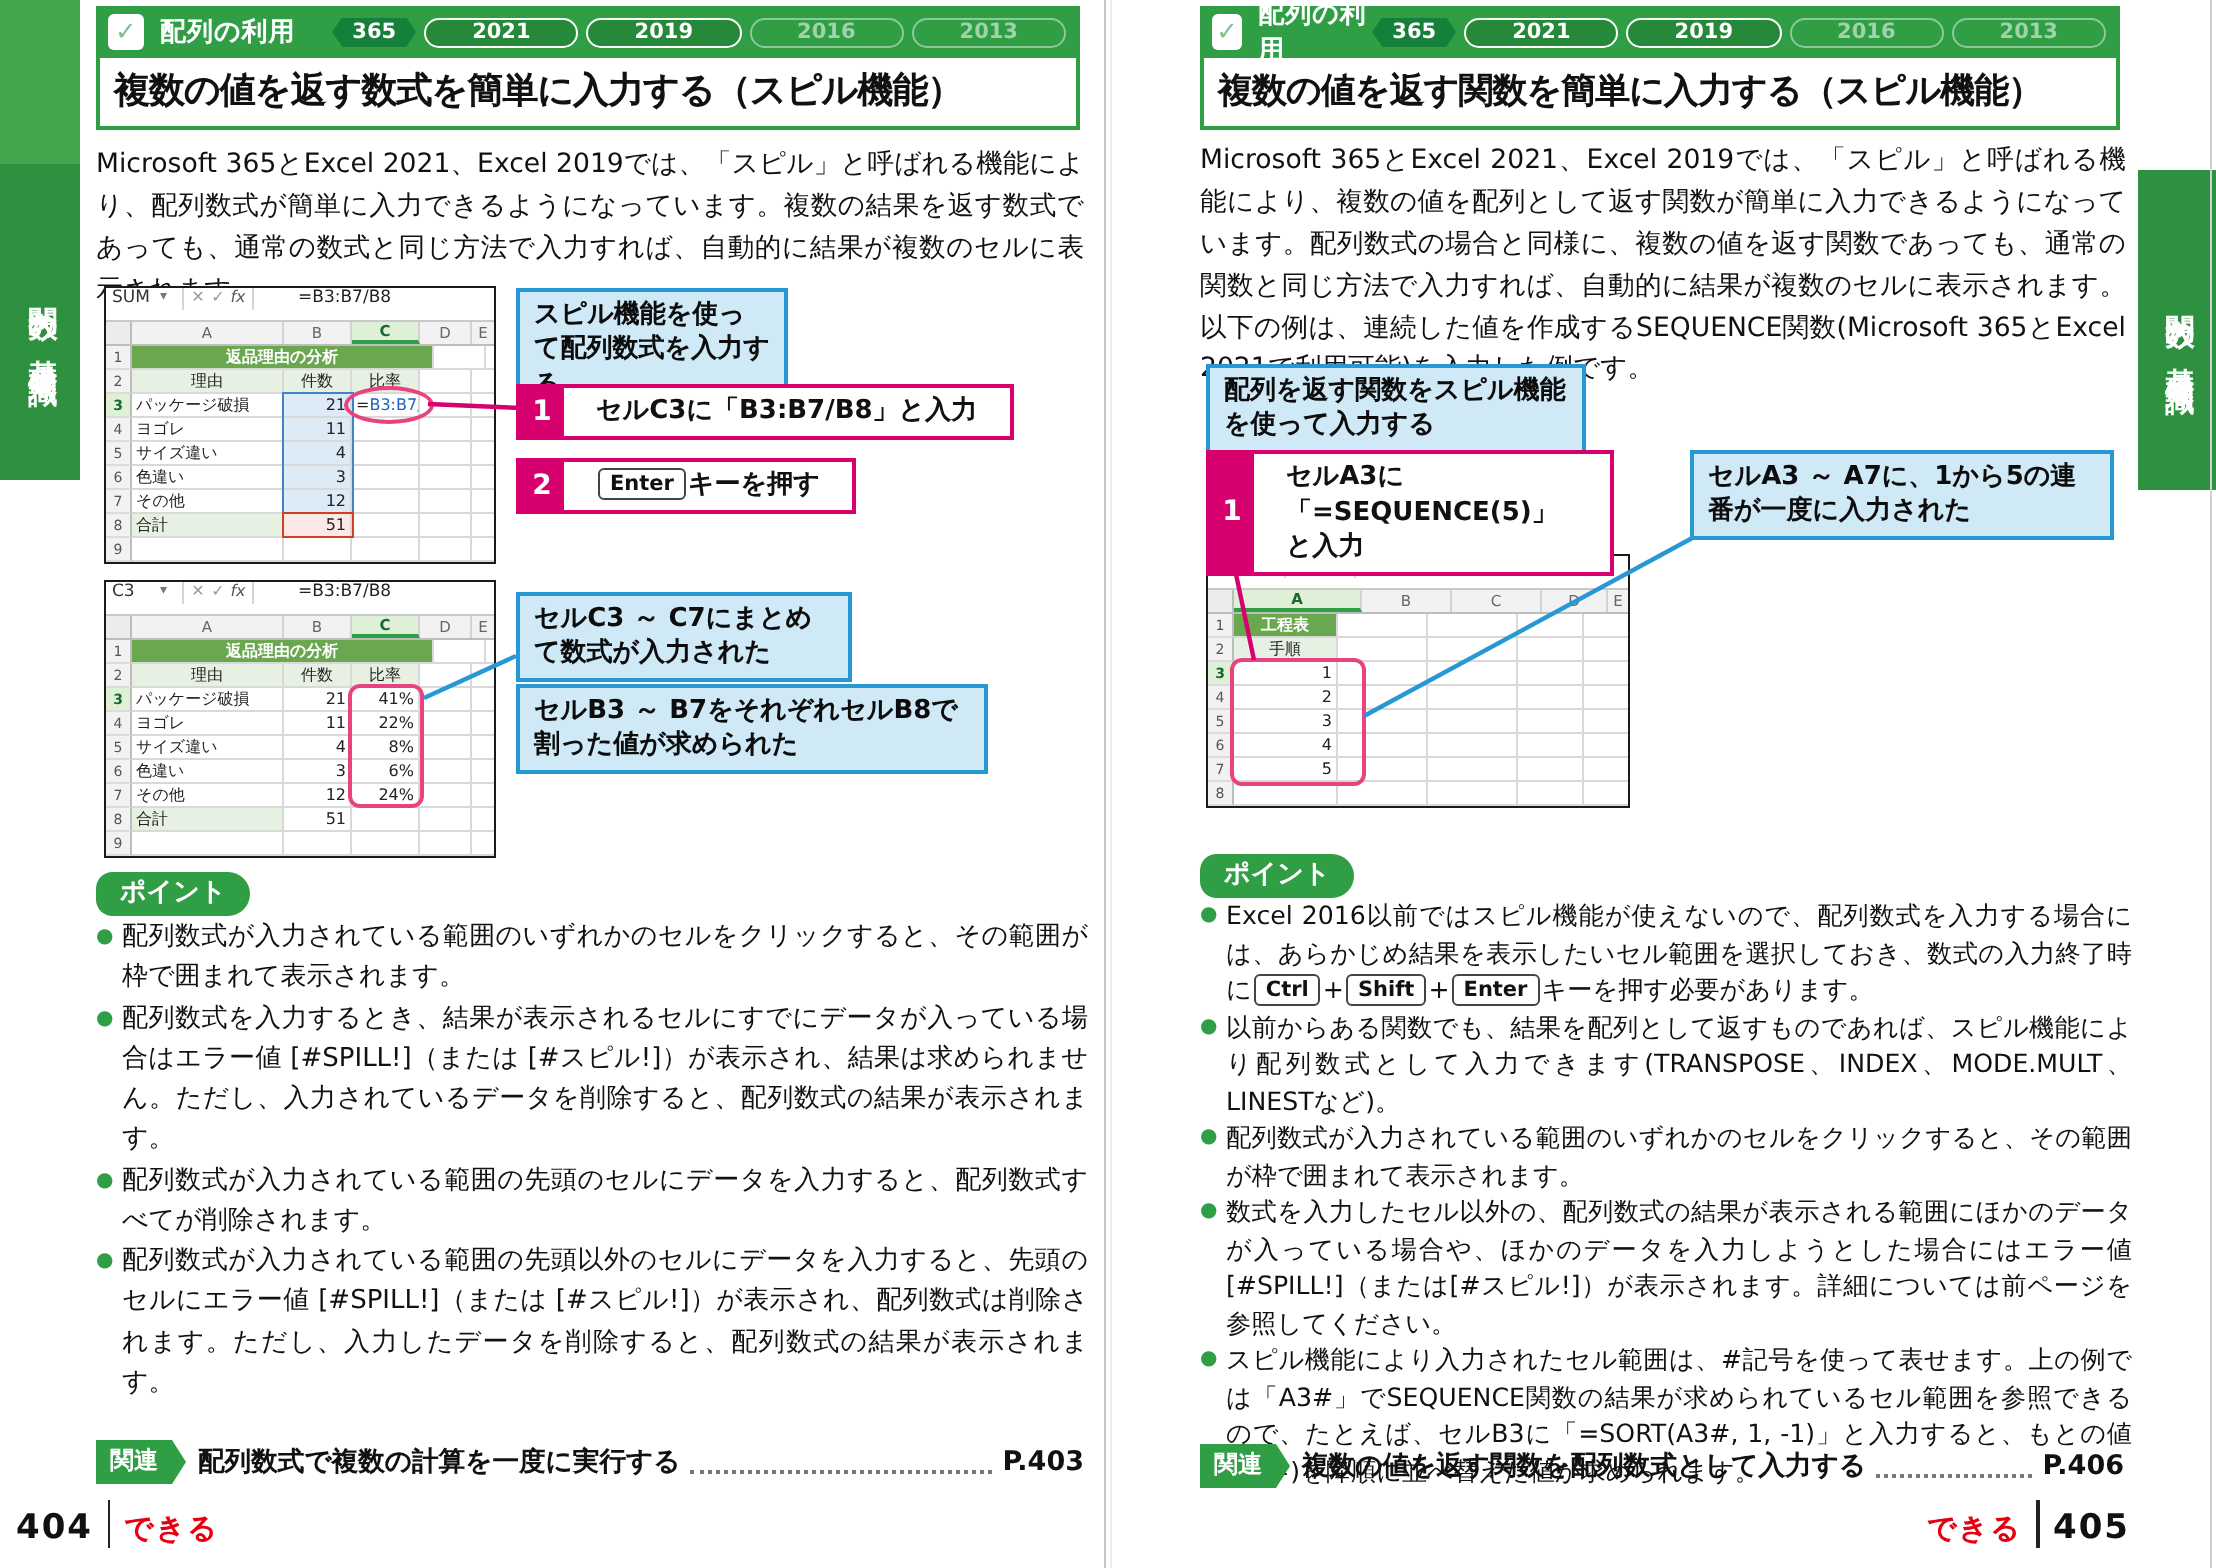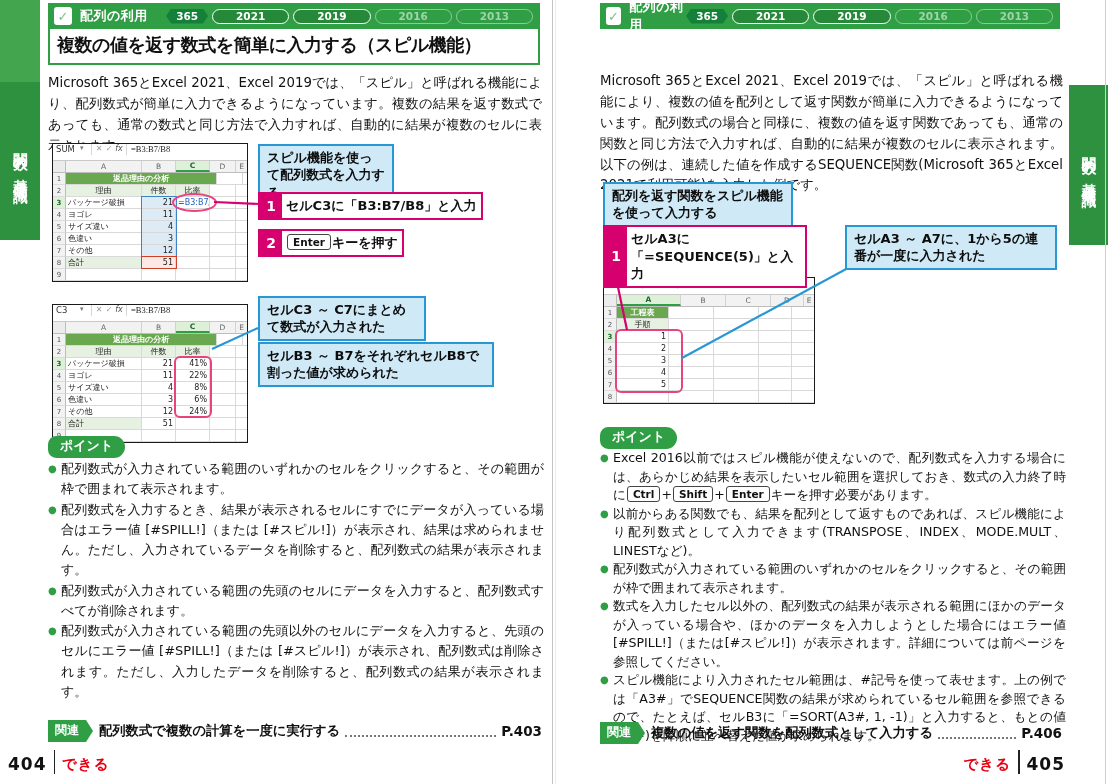--- a/index.html
+++ b/index.html
@@ -31,21 +31,21 @@
 
   
   .xl { position:absolute; background:#fff; border:1.5px solid #1a1a1a; z-index:2; }
   .fbar { height:17px; display:flex; font-size:8.5px; color:#333;
           border-bottom:1px solid #c9c9c9; padding-left:3px; background:#fff; }
   .nbox { width:24px; overflow:hidden; }
   .ndrop { color:#777; font-size:7px; width:9px; }
   .vsep { width:1px; height:11px; background:#d6d6d6; margin:0 2px; }
   .fi { width:10px; text-align:center; color:#9a9a9a; font-size:8px; }
   .fi.fx { font-style:italic; color:#555; }
-  .fval { margin-left:2px; color:#222; white-space:nowrap;font-family:Liberation Serif, serif; }
+  .fval { margin-left:20px; color:#222; white-space:nowrap; }
   .chead { display:flex; height:12px; background:#f2f2f2; border-bottom:1px solid #bdbdbd;
            font-size:7.5px; color:#666; }
   .cn { border-right:1px solid #d2d2d2; display:flex; align-items:center; justify-content:center; overflow:hidden; }
   .corner { width:13px; background:#ececec; border-right:1px solid #bdbdbd; }
   .chead .sel { background:#dff0d8; border-bottom:2px solid #2f9e44; color:#19692c; font-weight:bold; }
   .r { display:flex; height:12px; font-size:8px; color:#222; }
   .rn { width:13px; background:#f2f2f2; border-right:1px solid #bdbdbd; border-bottom:1px solid #dcdcdc;
         display:flex; align-items:center; justify-content:center; font-size:7px; color:#555; flex:0 0 13px; }
   .rn.sel { background:#dff0d8; color:#19692c; font-weight:bold; }
   .c { border-right:1px solid #d9d9d9; border-bottom:1px solid #d9d9d9; display:flex; align-items:center;
@@ -66,21 +66,21 @@
   .ov.pinkrect { border:2px solid #e8437f; border-radius:6px; }
   .ov.ellipse  { border:2px solid #e8437f; border-radius:50%; }
   .f-eq,.f-op { color:#222; } .f-r1 { color:#1f62c5; }
 
   
   .co { position:absolute; border:2px solid #2898d5; background:#cfe9f7; font-weight:bold; font-size:13px;
         line-height:1.33; padding:3px 7px; color:#0d0d0d; z-index:6; }
   .step { position:absolute; display:flex; align-items:stretch; border:2px solid #d6006e; background:#fff; z-index:6; }
   .snum { background:#d6006e; color:#fff; min-width:22px; display:flex; align-items:center; justify-content:center;
           font-size:14px; font-weight:bold; }
-  .stext { padding:3px 4px; font-weight:bold; font-size:13px; line-height:1.35; }
+  .stext { padding:3px 16px; font-weight:bold; font-size:13px; line-height:1.35; }
   .kbd { display:inline-block; border:1.3px solid #444; border-radius:3px; padding:0 5px; font-size:10.5px;
          font-weight:bold; background:#fff; line-height:1.35; margin:0 1px; transform:translateY(-1px); }
 
   
   .plabel { position:absolute; background:#2f9e44; color:#fff; font-size:13px; font-weight:bold;
             padding:1px 12px 3px; border-radius:9px 12px 12px 9px; z-index:2; }
   .bullets { position:absolute; z-index:2; }
   .bullet { display:flex; }
   .dot { flex:0 0 13px; color:#2f9e44; font-size:10px; transform:translateY(2px); }
   .btxt { flex:1; text-align:justify; }
@@ -230,21 +230,21 @@
 <div class="co" style="left:258px;top:144px;width:136px">スピル機能を使って配列数式を入力する</div>
 <div class="step" style="left:258px;top:192px">
   <span class="snum">1</span>
   <span class="stext">セルC3に「B3:B7/B8」と入力</span>
 </div>
 <div class="step" style="left:258px;top:229px">
   <span class="snum">2</span>
   <span class="stext"><span class="kbd">Enter</span><span>キーを押す</span></span>
 </div>
 
-<div class="xl lsheet" style="left:52px;top:304px;width:196px">
+<div class="xl lsheet" style="left:52px;top:290px;width:196px">
   <div class="fbar">
     <span class="nbox">C3</span>
     <span class="ndrop">▾</span>
     <span class="vsep"></span>
     <span class="fi">✕</span>
     <span class="fi">✓</span>
     <span class="fi fx">fx</span>
     <span class="vsep"></span>
     <span class="fval">=B3:B7/B8</span>
   </div>
@@ -372,20 +372,21 @@
     <span class="hcheck">✓</span>
     <span class="hcat">配列の利用</span>
     <span class="hbadges">
       <span class="badge hex">365</span>
       <span class="badge pill">2021</span>
       <span class="badge pill">2019</span>
       <span class="badge pill off">2016</span>
       <span class="badge pill off">2013</span>
     </span>
   </div>
+  <div class="htitle" style="font-size:17.5px">複数の値を返す関数を簡単に入力する（スピル機能）</div>
 </div>
 
 <p class="intro" style="left:600px;top:71px;width:463px">Microsoft 365とExcel 2021、Excel 2019では、「スピル」と呼ばれる機能により、複数の値を配列として返す関数が簡単に入力できるようになっています。配列数式の場合と同様に、複数の値を返す関数であっても、通常の関数と同じ方法で入力すれば、自動的に結果が複数のセルに表示されます。以下の例は、連続した値を作成するSEQUENCE関数(Microsoft 365とExcel 2021で利用可能)を入力した例です。</p>
 
 <div class="co" style="left:603px;top:182px;width:190px">配列を返す関数をスピル機能を使って入力する</div>
 <div class="step" style="left:603px;top:225px">
   <span class="snum">1</span>
   <span class="stext" style="width:178px">セルA3に「=SEQUENCE(5)」と入力</span>
 </div>
 <div class="co" style="left:845px;top:225px;width:212px">セルA3 ～ A7に、1から5の連番が一度に入力された</div>

